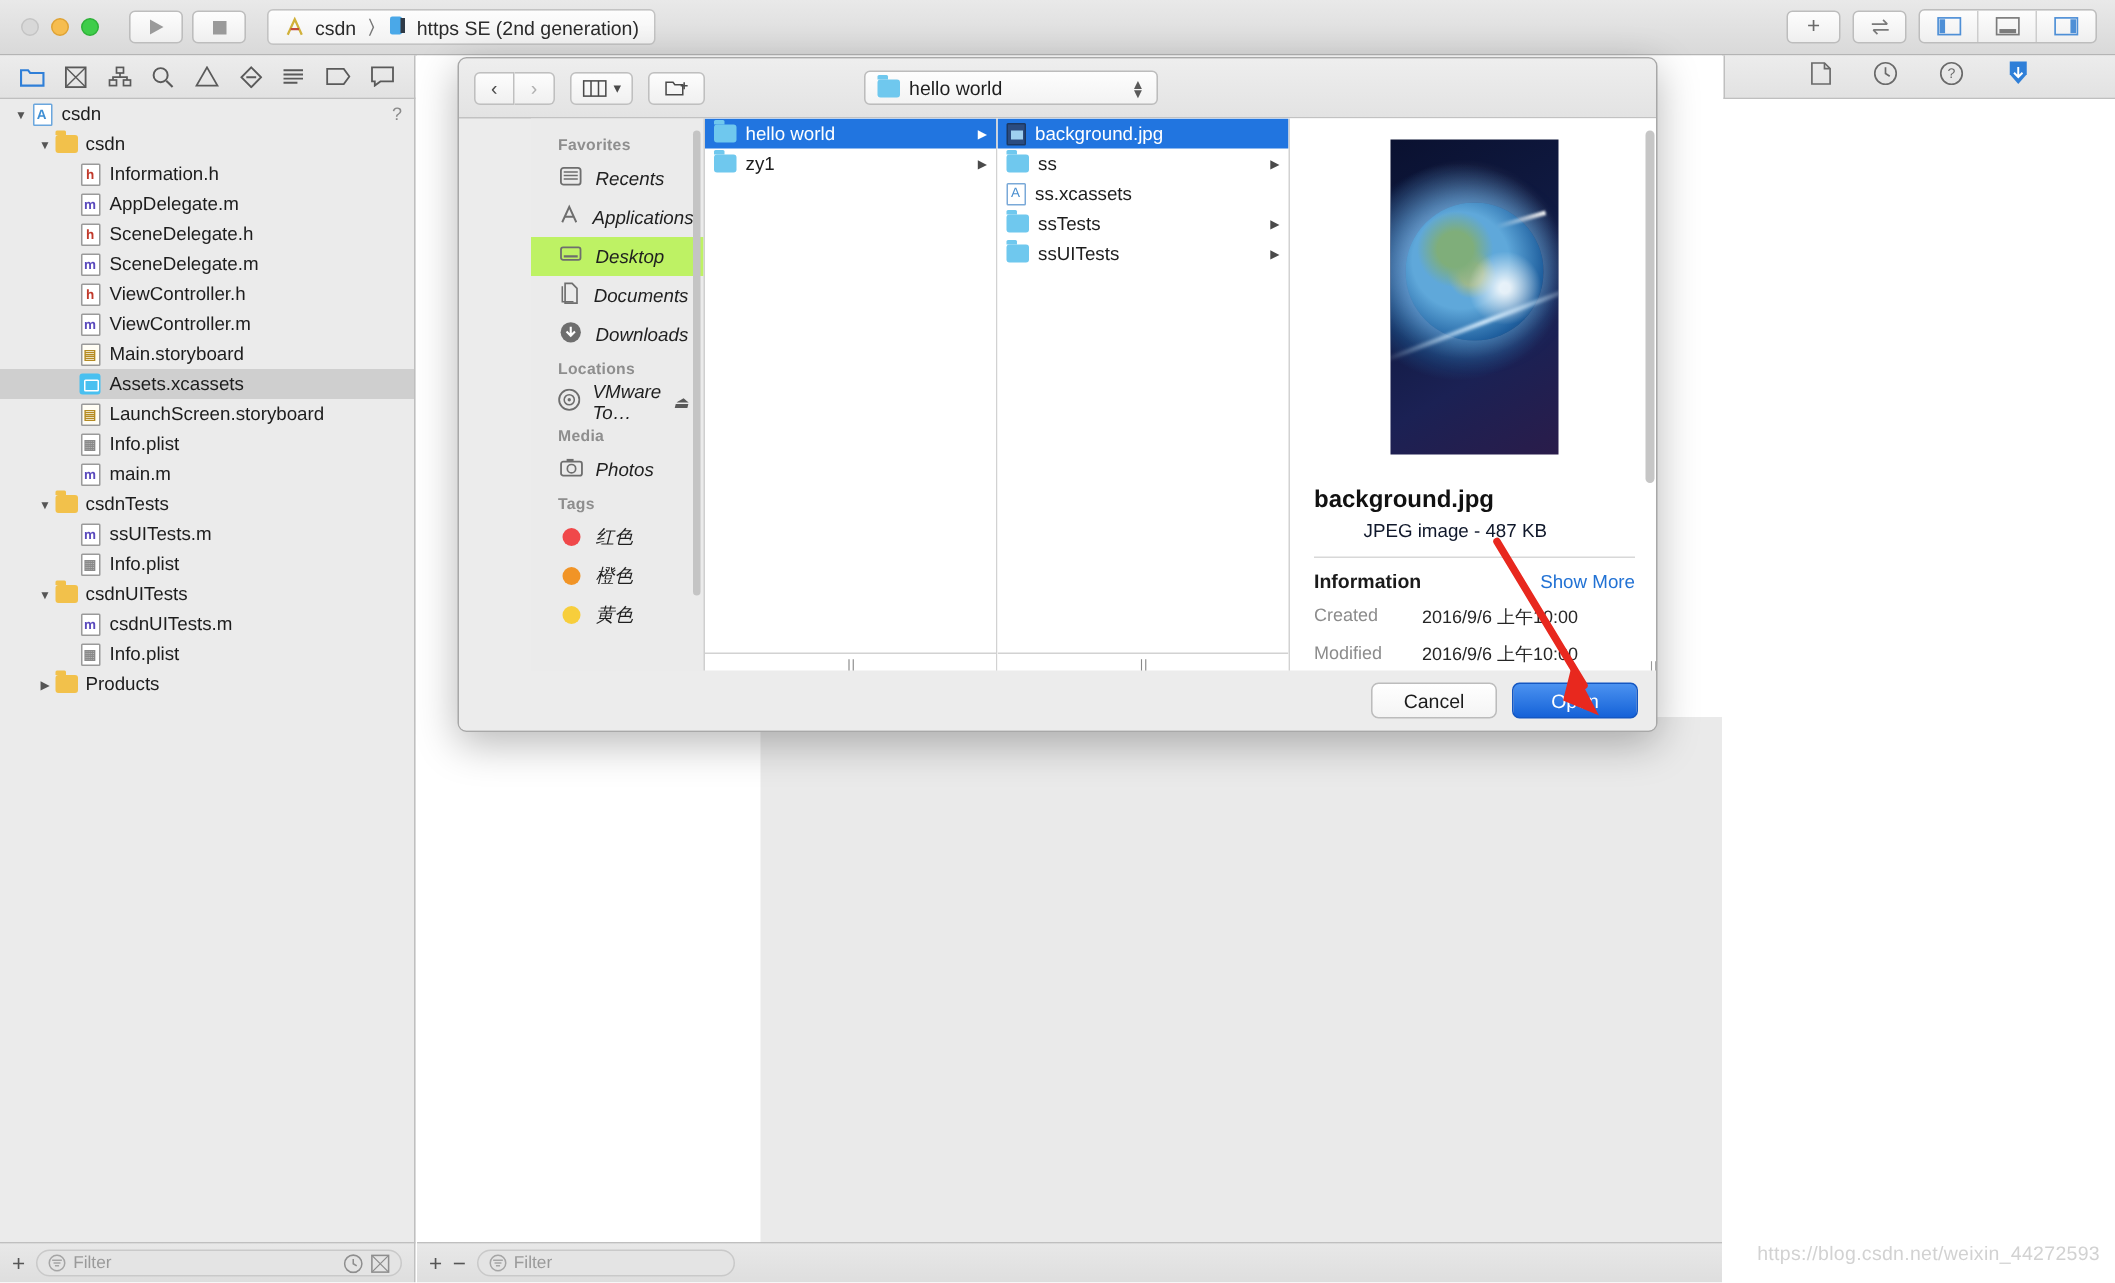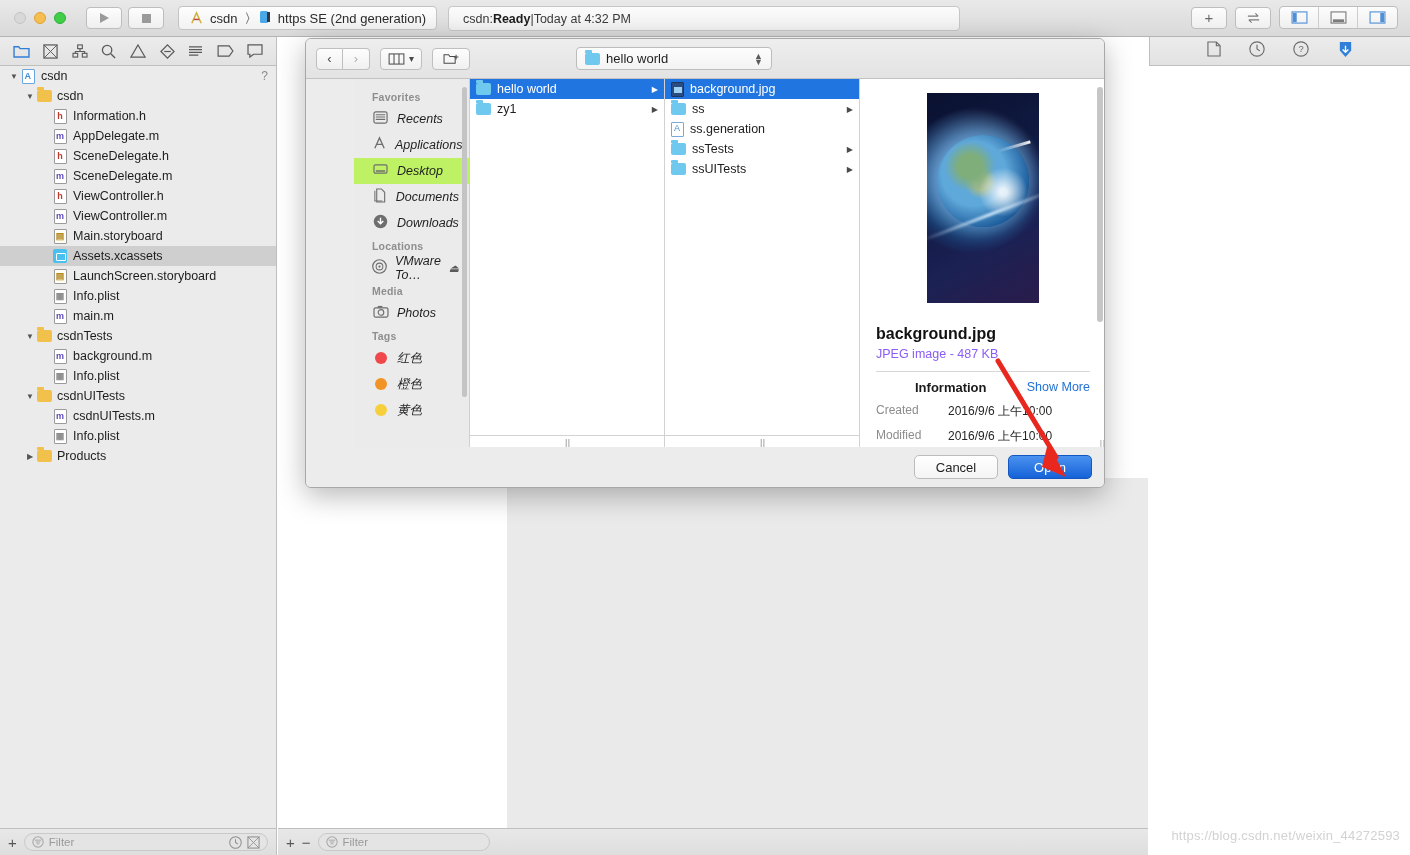--- a/index.html
+++ b/index.html
@@ -253,23 +253,23 @@
     position: absolute; left: -12px; top: 120px; width: 150px; height: 3px;
     background: linear-gradient(90deg, rgba(255,255,255,0), rgba(220,240,255,.92), rgba(255,255,255,0));
     transform: rotate(-21deg); filter: blur(1px);
   }
   .comet {
     position: absolute; right: 8px; top: 52px; width: 34px; height: 3px;
     background: linear-gradient(90deg, rgba(255,255,255,0), rgba(255,255,255,.95));
     transform: rotate(-16deg); filter: blur(.6px);
   }
   .pv-name { margin-top: 22px; font-size: 16px; font-weight: bold; color: #111; text-align: left; }
-  .pv-kind { margin-top: 4px; font-size: 12.5px; color: #8b5cf6; }
+  .pv-kind { margin-top: 4px; font-size: 12.5px; color: #0f172a; margin-left: 33px; }
   .pv-rule { margin-top: 10px; border-top: 1px solid #d8d8d8; }
-  .pv-infohdr { margin-top: 8px; display: flex; align-items: flex-start; margin-left: 39px; }
+  .pv-infohdr { margin-top: 8px; display: flex; align-items: center; }
   .pv-infohdr .t { font-size: 13px; font-weight: bold; color: #1a1a1a; }
   .pv-infohdr .m { margin-left: auto; font-size: 12.5px; color: #2272d4; }
   .pv-row { display: flex; margin-top: 8px; font-size: 12px; }
   .pv-row .k { width: 72px; color: #8c8c8c; }
   .pv-row .v { color: #262626; font-weight: 500; }
   .pv-grab { position: absolute; right: 2px; bottom: 0; font-size: 9px; color: #999; letter-spacing:-1px; }
   .pv-scroll { position: absolute; right: 3px; top: 8px; width: 6px; height: 235px;
                background: #c6c6c6; border-radius: 3px; }
 
   .hscroll-track {
@@ -328,26 +328,20 @@
       <span class="scheme-sep">〉</span>
       <span>
         <svg width="14" height="14" viewBox="0 0 14 14">
             <rect x="2" y="1" width="8" height="12" rx="1.5" fill="#4aa8e8"></rect>
             <rect x="9" y="2" width="3" height="10" fill="#2f3a46"></rect>
           </svg>
       </span>
       <span>https SE (2nd generation)</span>
     </div>
 
-    <div class="status-pill">
-      <span>csdn: </span>
-      <b>Ready</b>
-      <span> | </span>
-      <span>Today at 4:32 PM</span>
-    </div>
 
     <div class="right-tb">
       <div class="tb-btn">
         <span style="font-size:15px;color:#6a6a6a;line-height:1;">+</span>
       </div>
       <div class="tb-btn">
         <svg width="15" height="12" viewBox="0 0 16 12">
           <path d="M2 4 H13 M10 1 L13 4 M14 8 H3 M6 11 L3 8" stroke="#7a7a7a" stroke-width="1.2" fill="none"></path>
         </svg>
       </div>
@@ -542,21 +536,21 @@
             <span class="folder"></span>
           </span>
           <span>csdnTests</span>
         </div>
         <div class="trow">
           <span style="width:40px;flex:0 0 40px;"></span>
           <span class="twist"></span>
           <span class="ticon">
             <span class="badge m">m</span>
           </span>
-          <span>background.m</span>
+          <span>ssUITests.m</span>
         </div>
         <div class="trow">
           <span style="width:40px;flex:0 0 40px;"></span>
           <span class="twist"></span>
           <span class="ticon">
             <span class="badge plist">▦</span>
           </span>
           <span>Info.plist</span>
         </div>
         <div class="trow">
@@ -805,21 +799,21 @@
                 <span class="jpgicon"></span>
                 <span>background.jpg</span>
               </div>
               <div class="crow">
                 <span class="fold-blue"></span>
                 <span>ss</span>
                 <span class="arw">▶</span>
               </div>
               <div class="crow">
                 <span class="xcodeproj"></span>
-                <span>ss.generation</span>
+                <span>ss.xcassets</span>
               </div>
               <div class="crow">
                 <span class="fold-blue"></span>
                 <span>ssTests</span>
                 <span class="arw">▶</span>
               </div>
               <div class="crow">
                 <span class="fold-blue"></span>
                 <span>ssUITests</span>
                 <span class="arw">▶</span>

